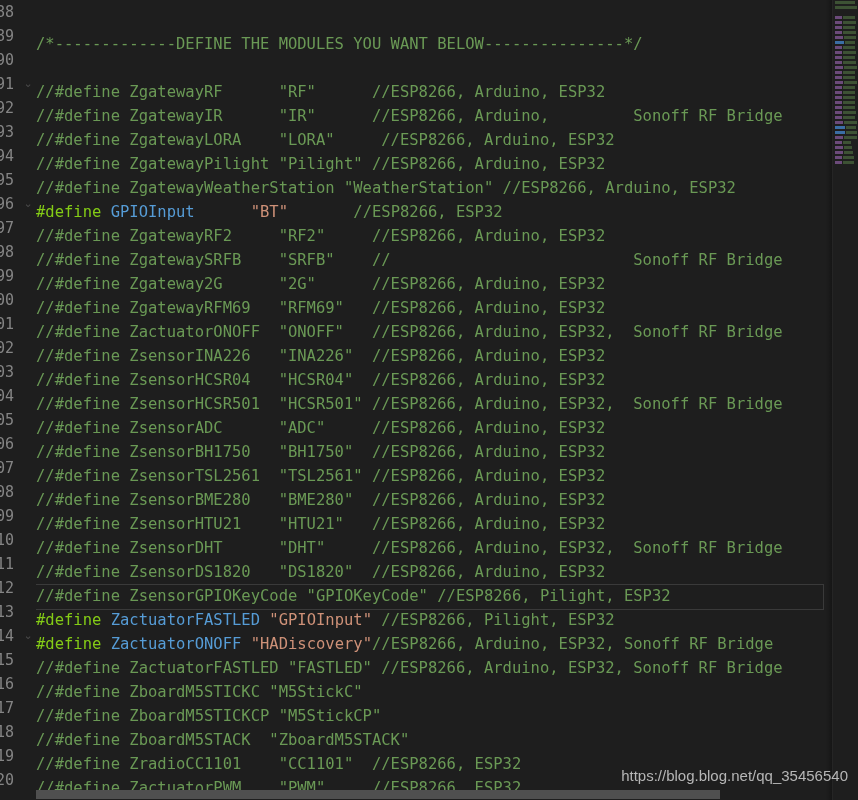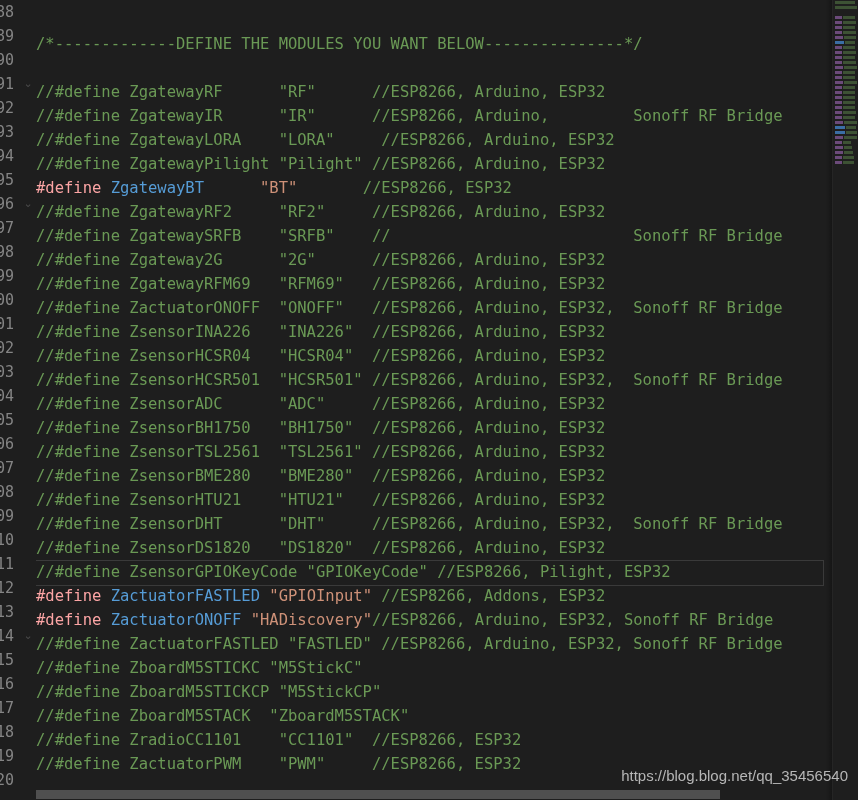--- a/index.html
+++ b/index.html
@@ -66,21 +66,21 @@
   }
   .line.current::after {
     content:"";
     position:absolute;
     left:-36px; top:0;
     width:822px; height:24px;
     border:1px solid #3a3a3a;
     pointer-events:none;
   }
   .cmt  { color:#6A9955; }
-  .kw   { color:#fca5a5; }
+  .kw   { color:#84cc16; }
   .id   { color:#569CD6; }
   .str  { color:#CE9178; }
 
   
   .minimap {
     position:absolute;
     right:0; top:0;
     width:26px; height:800px;
     background:#1e1e1e;
     border-left:1px solid #252525;
@@ -233,38 +233,39 @@
       </div>
     </div>
 
   <div class="code" id="codearea">
       <div class="line"><span class="cmt">/*-------------DEFINE THE MODULES YOU WANT BELOW---------------*/</span></div>
       <div class="line"><span class="cmt"></span></div>
       <div class="line"><span class="cmt">//#define ZgatewayRF      "RF"      //ESP8266, Arduino, ESP32</span></div>
       <div class="line"><span class="cmt">//#define ZgatewayIR      "IR"      //ESP8266, Arduino,         Sonoff RF Bridge</span></div>
       <div class="line"><span class="cmt">//#define ZgatewayLORA    "LORA"     //ESP8266, Arduino, ESP32</span></div>
       <div class="line"><span class="cmt">//#define ZgatewayPilight "Pilight" //ESP8266, Arduino, ESP32</span></div>
-      <div class="line"><span class="kw">#define </span><span class="id">ZgatewayBT</span><span class="cmt">      </span><span class="str">"BT"</span><span class="cmt">       //ESP8266, ESP32</span></div>
+      <div class="line"><span class="cmt">//#define ZgatewayWeatherStation "WeatherStation" //ESP8266, Arduino, ESP32</span></div>
+      <div class="line"><span class="kw">#define </span><span class="id">GPIOInput</span><span class="cmt">      </span><span class="str">"BT"</span><span class="cmt">       //ESP8266, ESP32</span></div>
       <div class="line"><span class="cmt">//#define ZgatewayRF2     "RF2"     //ESP8266, Arduino, ESP32</span></div>
       <div class="line"><span class="cmt">//#define ZgatewaySRFB    "SRFB"    //                          Sonoff RF Bridge</span></div>
       <div class="line"><span class="cmt">//#define Zgateway2G      "2G"      //ESP8266, Arduino, ESP32</span></div>
       <div class="line"><span class="cmt">//#define ZgatewayRFM69   "RFM69"   //ESP8266, Arduino, ESP32</span></div>
       <div class="line"><span class="cmt">//#define ZactuatorONOFF  "ONOFF"   //ESP8266, Arduino, ESP32,  Sonoff RF Bridge</span></div>
       <div class="line"><span class="cmt">//#define ZsensorINA226   "INA226"  //ESP8266, Arduino, ESP32</span></div>
       <div class="line"><span class="cmt">//#define ZsensorHCSR04   "HCSR04"  //ESP8266, Arduino, ESP32</span></div>
       <div class="line"><span class="cmt">//#define ZsensorHCSR501  "HCSR501" //ESP8266, Arduino, ESP32,  Sonoff RF Bridge</span></div>
       <div class="line"><span class="cmt">//#define ZsensorADC      "ADC"     //ESP8266, Arduino, ESP32</span></div>
       <div class="line"><span class="cmt">//#define ZsensorBH1750   "BH1750"  //ESP8266, Arduino, ESP32</span></div>
       <div class="line"><span class="cmt">//#define ZsensorTSL2561  "TSL2561" //ESP8266, Arduino, ESP32</span></div>
       <div class="line"><span class="cmt">//#define ZsensorBME280   "BME280"  //ESP8266, Arduino, ESP32</span></div>
       <div class="line"><span class="cmt">//#define ZsensorHTU21    "HTU21"   //ESP8266, Arduino, ESP32</span></div>
       <div class="line"><span class="cmt">//#define ZsensorDHT      "DHT"     //ESP8266, Arduino, ESP32,  Sonoff RF Bridge</span></div>
       <div class="line"><span class="cmt">//#define ZsensorDS1820   "DS1820"  //ESP8266, Arduino, ESP32</span></div>
       <div class="line current"><span class="cmt">//#define ZsensorGPIOKeyCode "GPIOKeyCode" //ESP8266, Pilight, ESP32</span></div>
-      <div class="line"><span class="kw">#define </span><span class="id">ZactuatorFASTLED</span><span class="cmt"> </span><span class="str">"GPIOInput"</span><span class="cmt"> //ESP8266, Addons, ESP32</span></div>
+      <div class="line"><span class="kw">#define </span><span class="id">ZactuatorFASTLED</span><span class="cmt"> </span><span class="str">"GPIOInput"</span><span class="cmt"> //ESP8266, Pilight, ESP32</span></div>
       <div class="line"><span class="kw">#define </span><span class="id">ZactuatorONOFF</span><span class="cmt"> </span><span class="str">"HADiscovery"</span><span class="cmt">//ESP8266, Arduino, ESP32, Sonoff RF Bridge</span></div>
       <div class="line"><span class="cmt">//#define ZactuatorFASTLED "FASTLED" //ESP8266, Arduino, ESP32, Sonoff RF Bridge</span></div>
       <div class="line"><span class="cmt">//#define ZboardM5STICKC "M5StickC"</span></div>
       <div class="line"><span class="cmt">//#define ZboardM5STICKCP "M5StickCP"</span></div>
       <div class="line"><span class="cmt">//#define ZboardM5STACK  "ZboardM5STACK"</span></div>
       <div class="line"><span class="cmt">//#define ZradioCC1101    "CC1101"  //ESP8266, ESP32</span></div>
       <div class="line"><span class="cmt">//#define ZactuatorPWM    "PWM"     //ESP8266, ESP32</span></div>
     </div>
 
   <div class="vshadow"></div>

